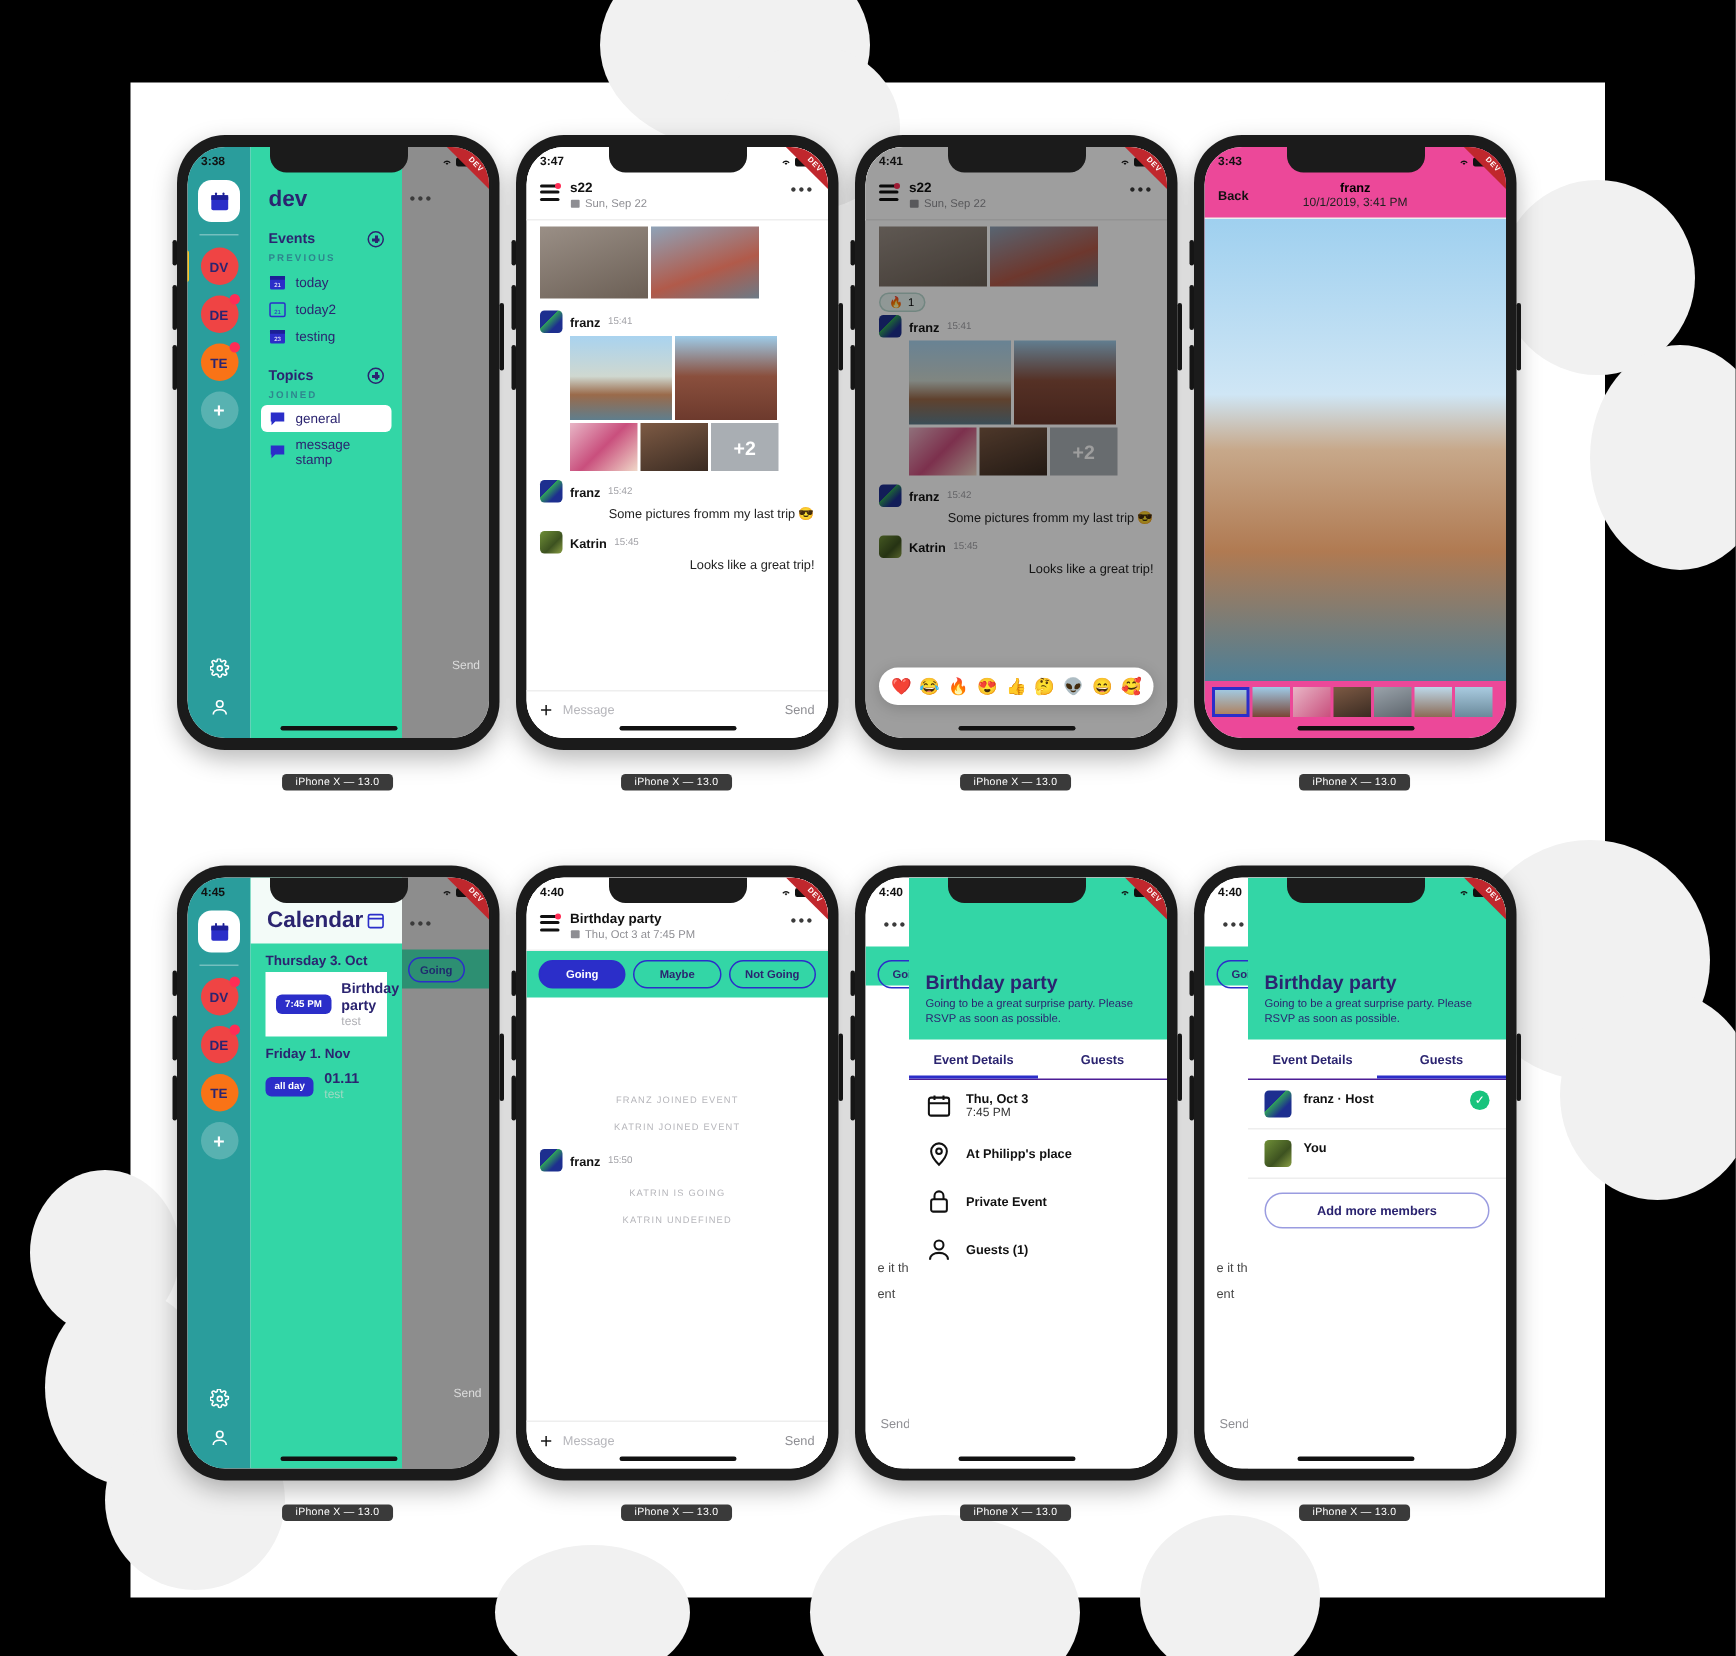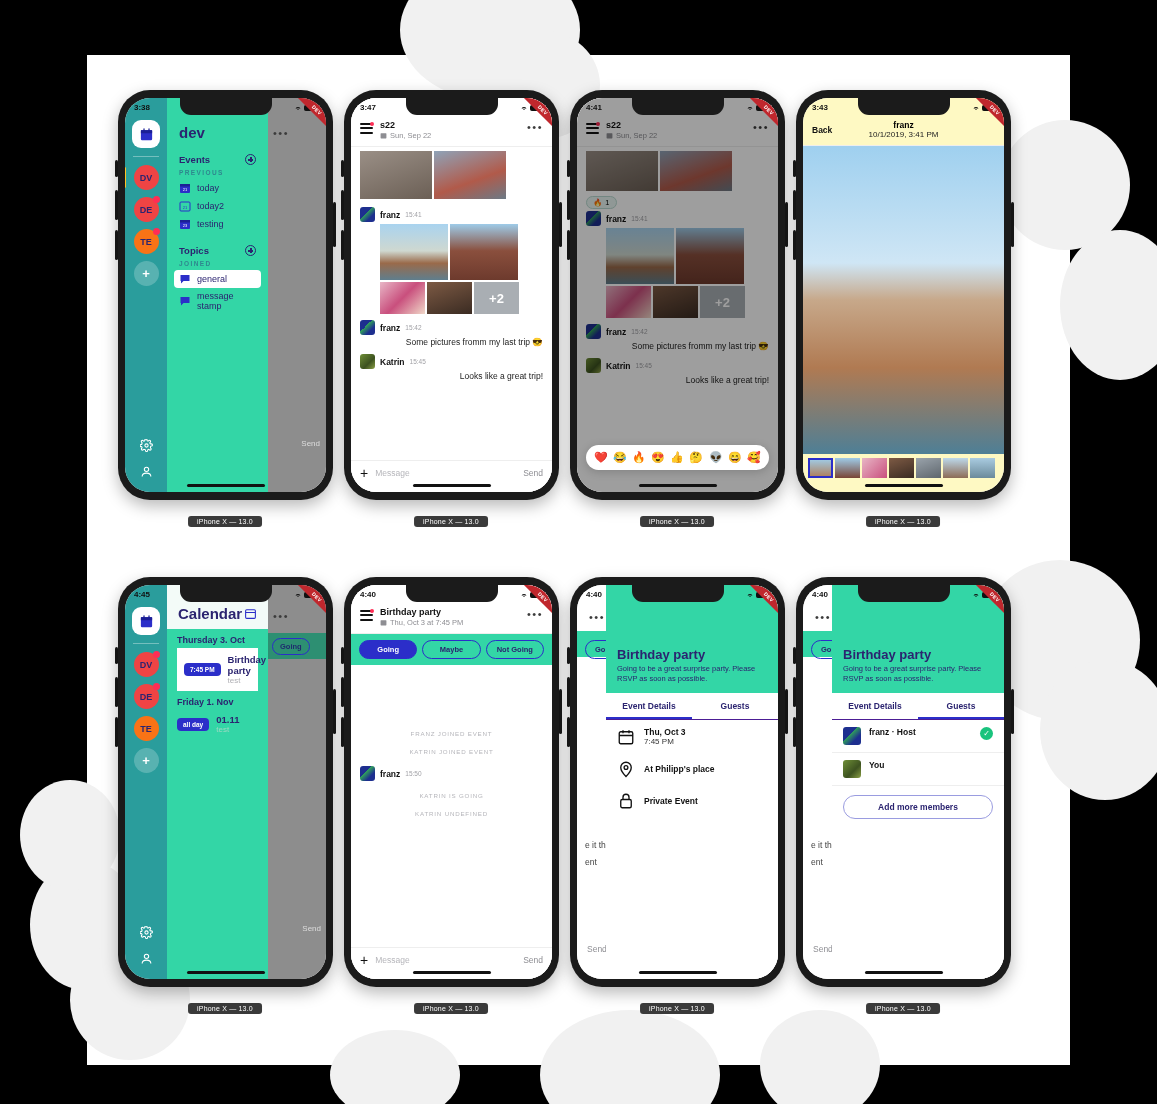--- a/index.html
+++ b/index.html
@@ -113,21 +113,21 @@
               padding:7px 9px 14px; gap:7px; background:#fff; }
   .composer .pl { font-size:14px; color:#111; line-height:10px; }
   .composer .ph2 { flex:1; font-size:8.5px; color:#b6b6bb; }
   .composer .snd { font-size:8.5px; color:#8e8e93; font-weight:500; }
   .dimwrap { position:absolute; inset:0; background:rgba(0,0,0,.38); z-index:20; }
   .emojibar { position:absolute; left:9px; right:9px; bottom:22px; z-index:25;
               background:#fff; border-radius:13px; box-shadow:0 2px 10px rgba(0,0,0,.18);
               display:flex; justify-content:space-between; padding:6px 8px; font-size:11px; }
 
   
-  .pv { position:absolute; inset:0; background:#fef9c3; display:flex; flex-direction:column; }
+  .pv { position:absolute; inset:0; background:#ec4899; display:flex; flex-direction:column; }
   .pvhdr { padding:22px 9px 6px; display:flex; align-items:center; border-bottom:1px solid #eee; }
   .pvhdr .back { font-size:8.5px; font-weight:bold; color:#111; width:40px; }
   .pvhdr .mid { flex:1; text-align:center; }
   .pvhdr .mid .n { font-size:8.5px; font-weight:bold; }
   .pvhdr .mid .d { font-size:8px; color:#222; }
   .pvimg { flex:1; background:linear-gradient(#9fd0ef 0%,#cfe6f5 38%,#c7a88a 50%,#b07a52 72%,#4e7f96 100%); }
   .thumbs { display:flex; gap:2px; padding:4px 5px 14px; }
   .thumbs div { width:25px; height:20px; background:#bfc3c8; }
   .thumbs div.sel { outline:2px solid #2b2ec9; outline-offset:-2px; }
 
@@ -753,20 +753,27 @@
             </svg>
           <span class="dt">At Philipp's place</span>
         </div>
         <div class="drow">
           <svg class="dicon" viewBox="0 0 24 24" fill="none" stroke="#111" stroke-width="1.8">
               <rect x="5" y="10" width="14" height="11" rx="2"></rect>
               <path d="M8 10V7a4 4 0 018 0v3"></path>
             </svg>
           <span class="dt">Private Event</span>
         </div>
+        <div class="drow">
+          <svg class="dicon" viewBox="0 0 24 24" fill="none" stroke="#111" stroke-width="1.8">
+              <circle cx="12" cy="8" r="4"></circle>
+              <path d="M4 21c0-4 3.6-6 8-6s8 2 8 6"></path>
+            </svg>
+          <span class="dt">Guests (1)</span>
+        </div>
       </div>
       <div class="statusbar" style="z-index:50;">
         <span>4:40</span>
         <span class="sb-right">
             <svg class="wifi" viewBox="0 0 16 12" fill="#111">
               <path d="M8 10l2-2.2a3 3 0 00-4 0z"></path>
               <path d="M8 6a5.4 5.4 0 013.8 1.5l1-1.2A7 7 0 008 4a7 7 0 00-4.8 2.3l1 1.2A5.4 5.4 0 018 6z"></path>
             </svg>
             <span class="batt"></span>
           </span>

